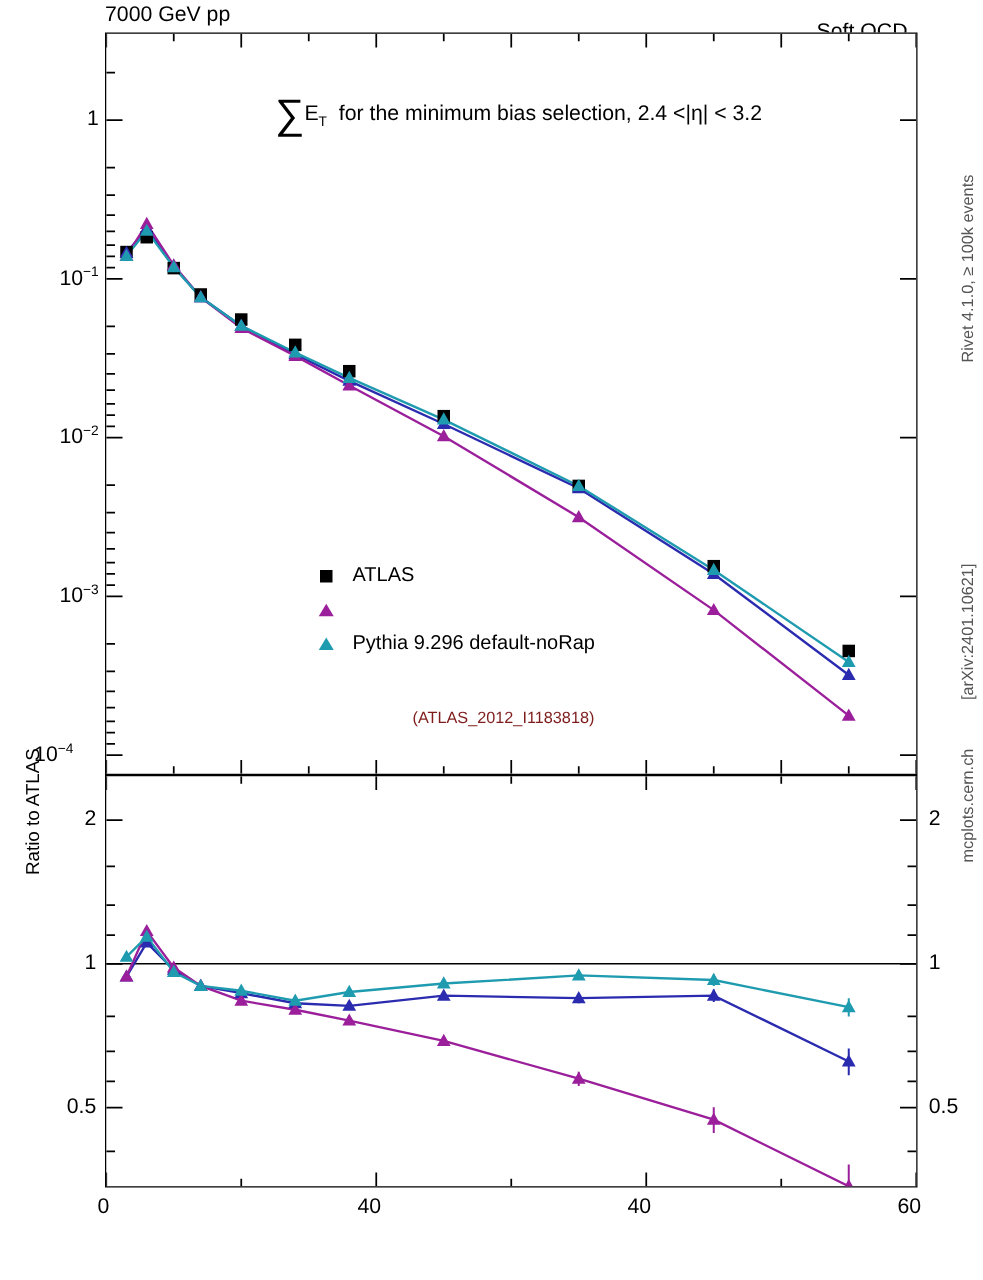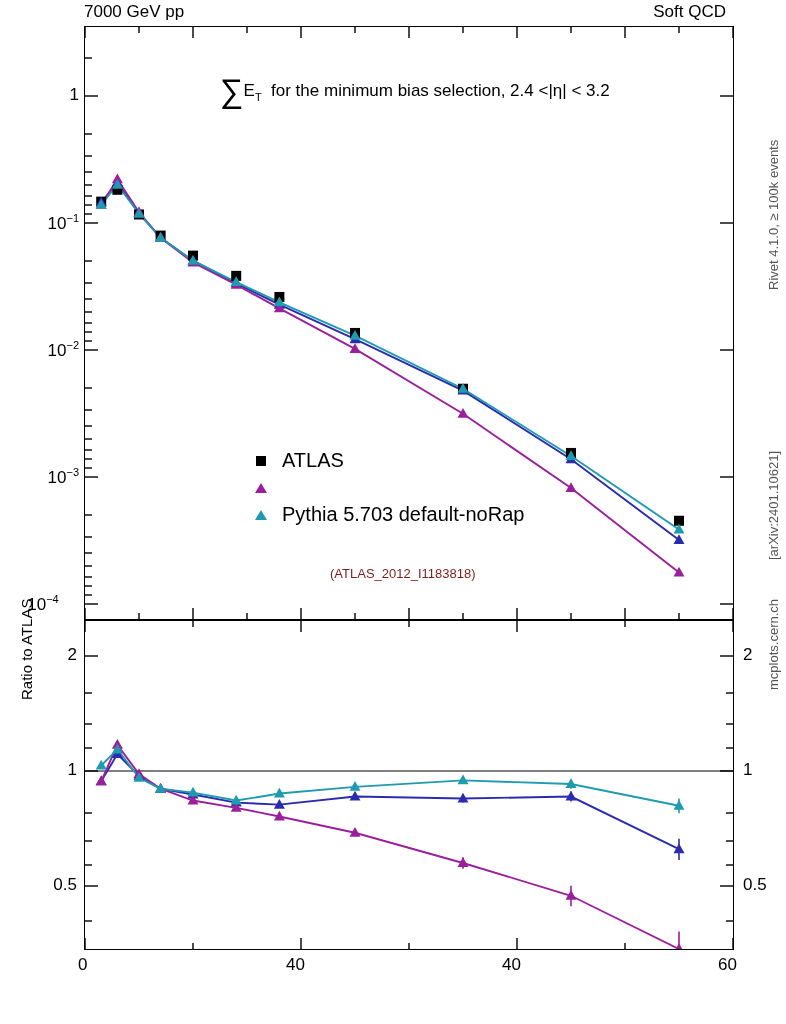--- a/index.html
+++ b/index.html
@@ -24,21 +24,21 @@
 
   
   .hdr {
     position: absolute;
     top: 2px;
     font-size: 17px;
     color: #000000;
     white-space: nowrap;
   }
   #hdr-left  { left: 84px; }
-  #hdr-right { right: 60px; }
+  #hdr-right { right: 60px; margin-top: 13px; }
 
   
   .vcap {
     position: absolute;
     white-space: nowrap;
     font-size: 13px;
     color: #555555;
     transform-origin: 0 0;
     transform: rotate(-90deg);
   }
@@ -98,21 +98,21 @@
     white-space: nowrap;
   }
   #plot-title .sig { font-size: 33px; vertical-align: -6px; }
   #plot-title .sub { font-size: 11px; vertical-align: -5px; }
 
   
   #legend {
     position: absolute;
     left: 155px;
     top: 420px;
-    font-size: 20px;
+    font-size: 16px;
   }
   #legend .row {
     display: flex;
     align-items: center;
     height: 27px;
   }
   #legend .mk {
     width: 42px;
     display: flex;
     align-items: center;
@@ -307,21 +307,21 @@
               <polygon points="8,2 14,12 2,12" fill="#9b1f9b"></polygon>
             </svg>
         </span>
       </div>
       <div class="row">
         <span class="mk">
           <svg width="16" height="14">
               <polygon points="8,2 14,12 2,12" fill="#1f9bb0"></polygon>
             </svg>
         </span>
-        <span class="lbl">Pythia 5.703 default-noRap</span>
+        <span class="lbl">Pythia 9.296 default-noRap</span>
       </div>
     </div>
   </div>
 
   <div id="analysis-tag">(ATLAS_2012_I1183818)</div>
   <div class="vcap" id="vcap-mcplots">mcplots.cern.ch</div>
 
   <div id="ratio-panel">
     <svg width="648" height="328" viewBox="0 0 648 328">
 

